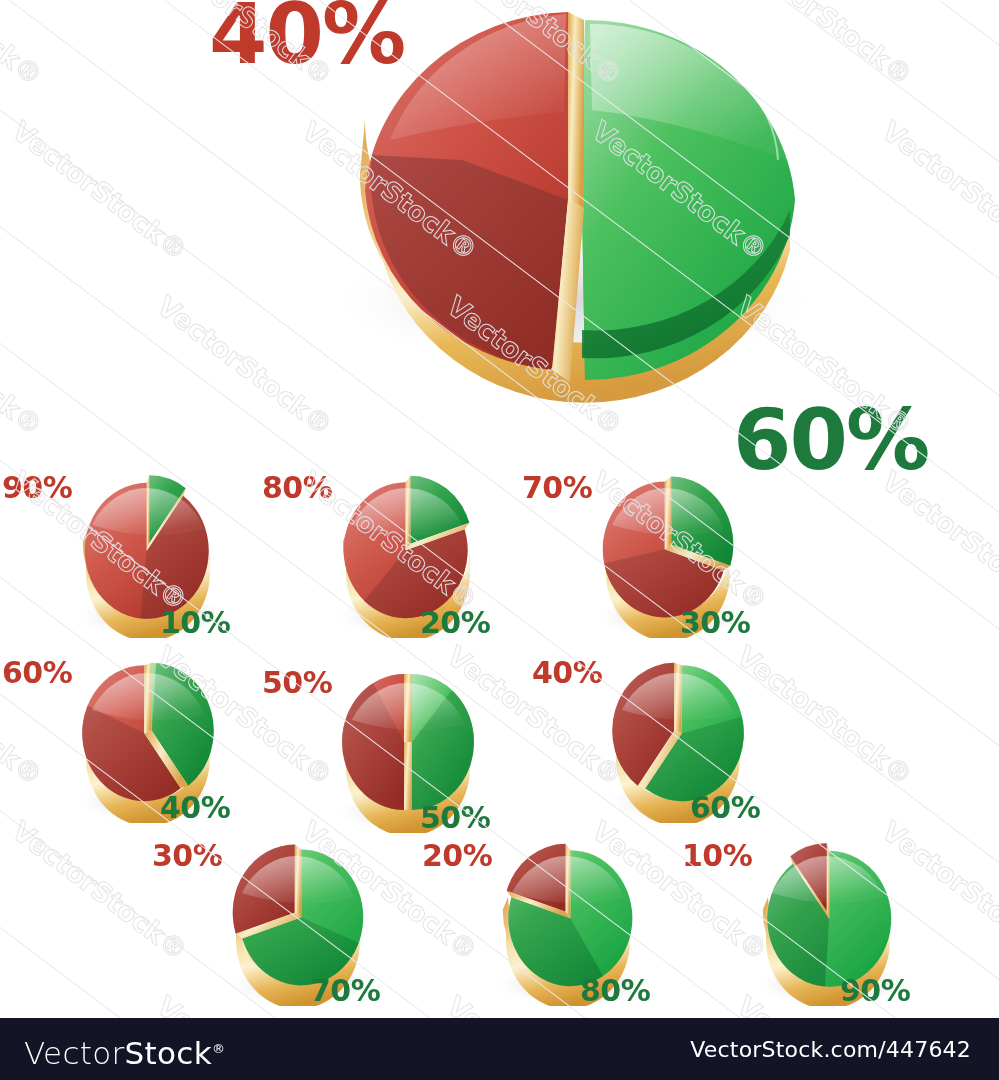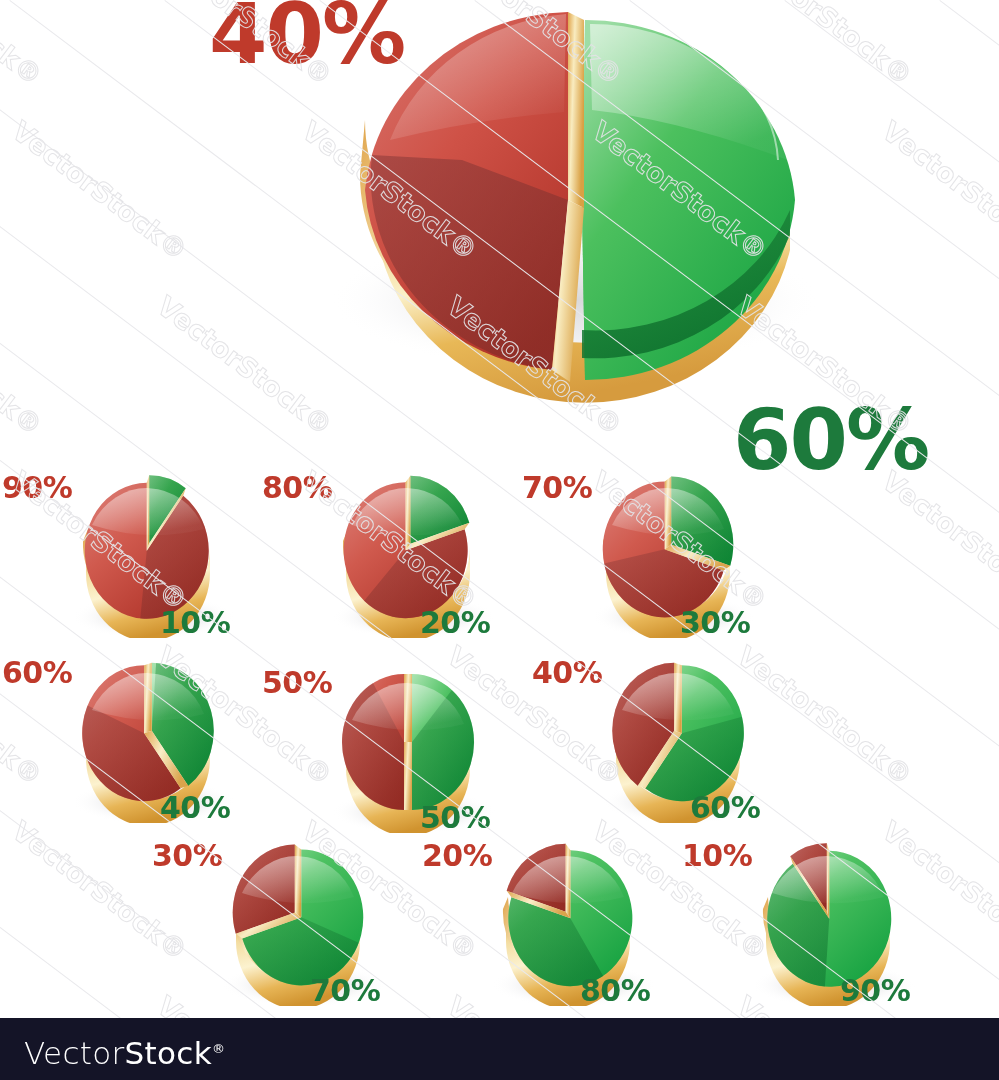--- a/index.html
+++ b/index.html
@@ -772,15 +772,16 @@
             <path d="M 86.8 70.2 L 50.3 15.2 L 52.8 22.8 L 89.2 77.8 Z" fill="url(#gsu9)" opacity=".95"></path>
             <path d="M 32 52 A 62 68 0 0 1 144 56 Q 88 70 32 52 Z" fill="url(#glu9)"></path>
           </svg></div>
         <div class="lbl red pos-tl">10%</div>
         <div class="lbl green pos-br">90%</div>
       </div>
     </div>
 
   <div id="footer">
     <div id="footer-logo"><span>Vector</span><b>Stock</b><sup>®</sup></div>
+    <div id="footer-url">VectorStock.com/447642</div>
   </div>
 
 </div>
 
 </body></html>

